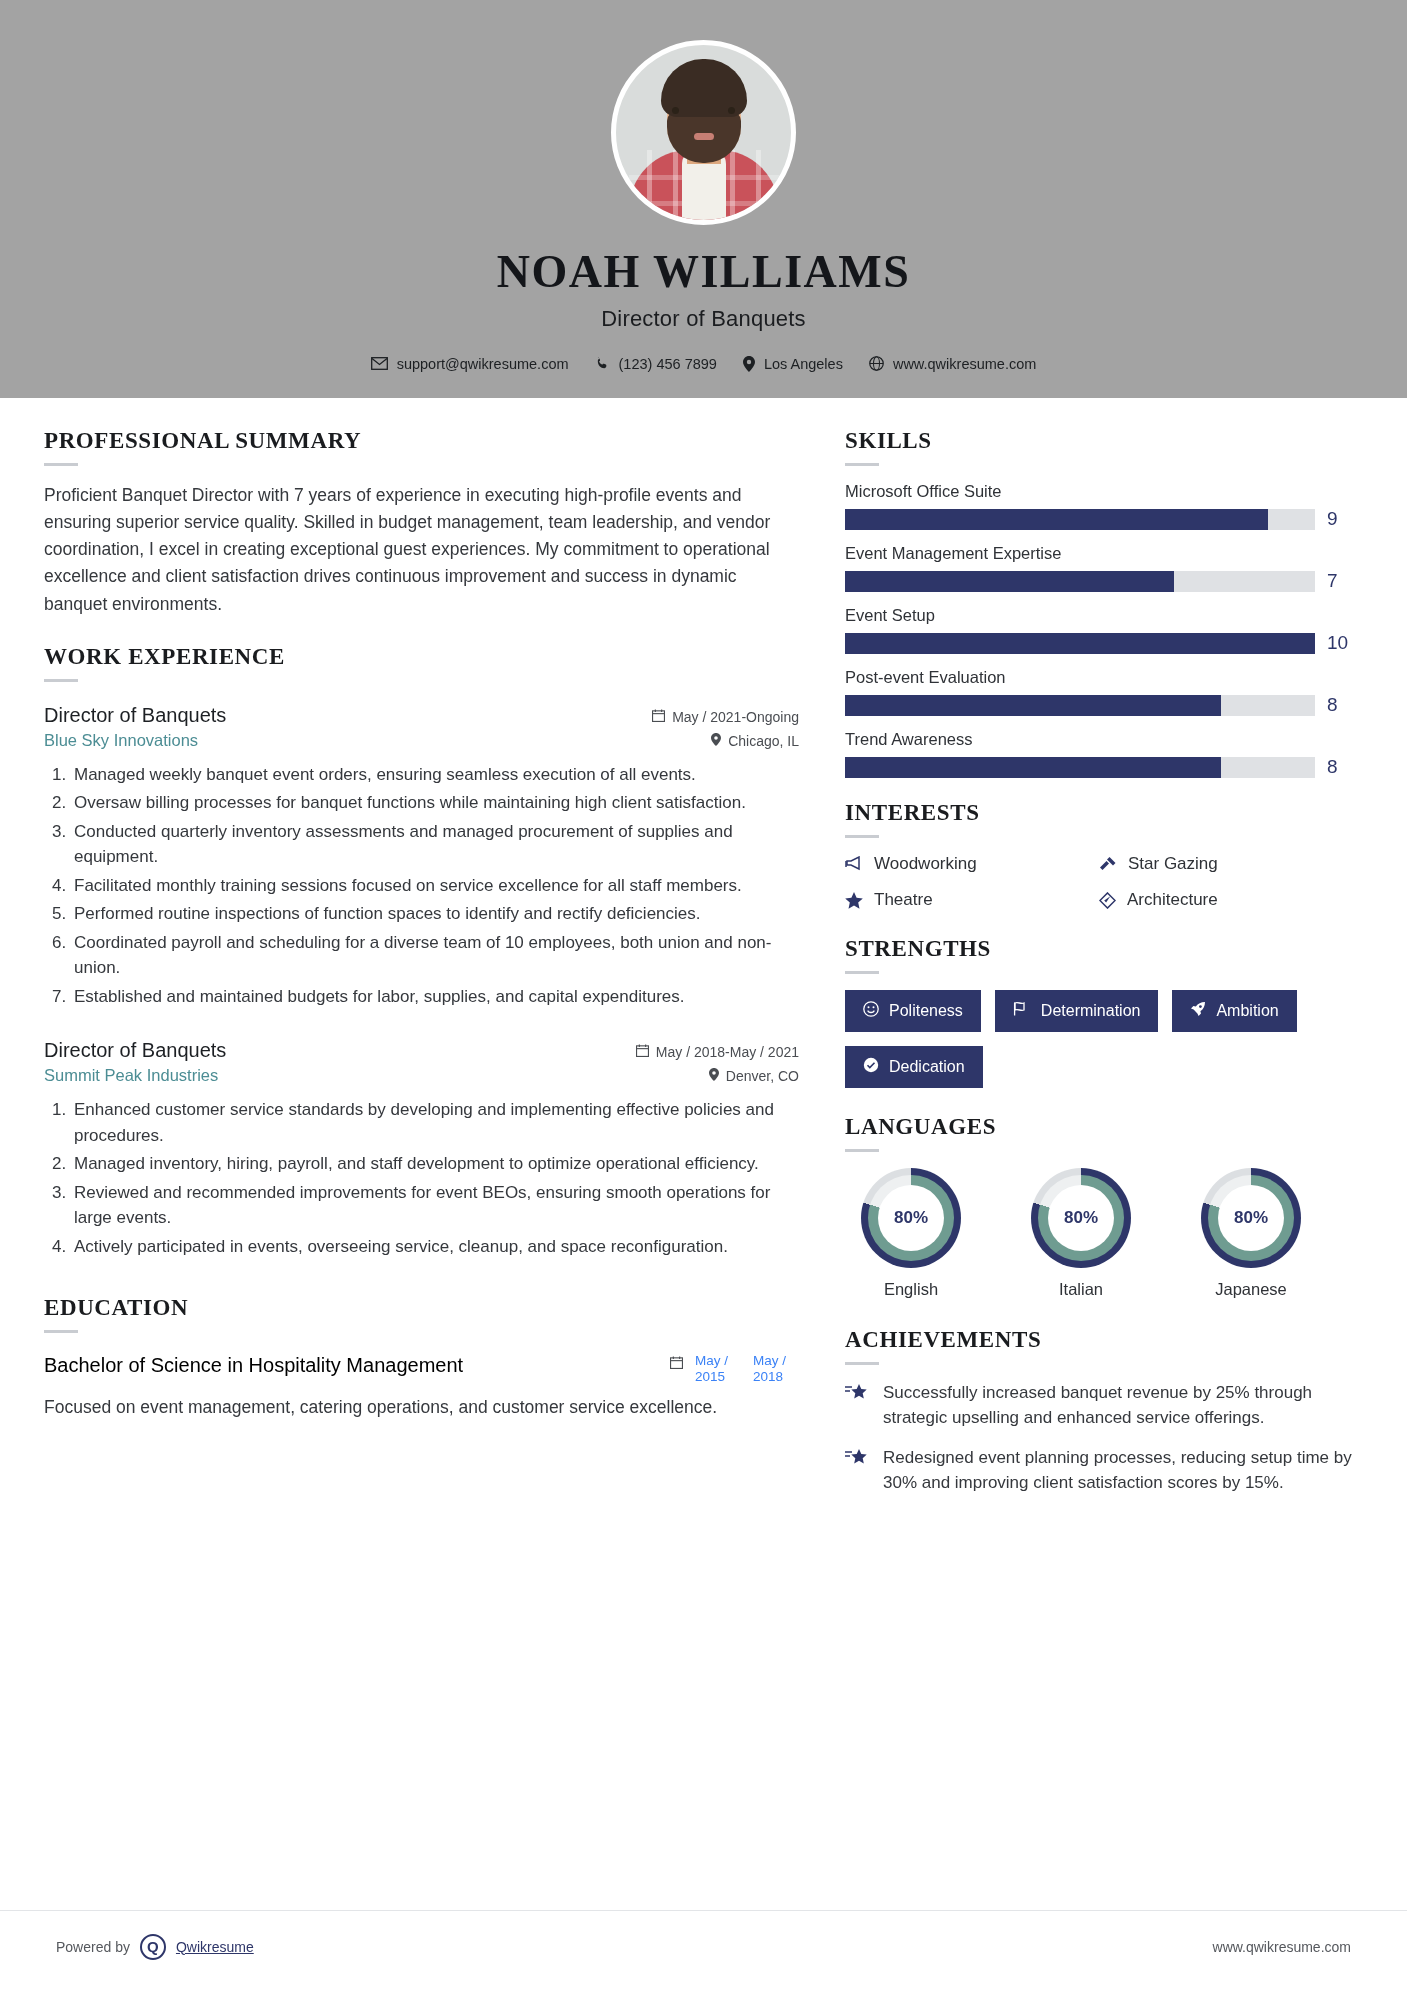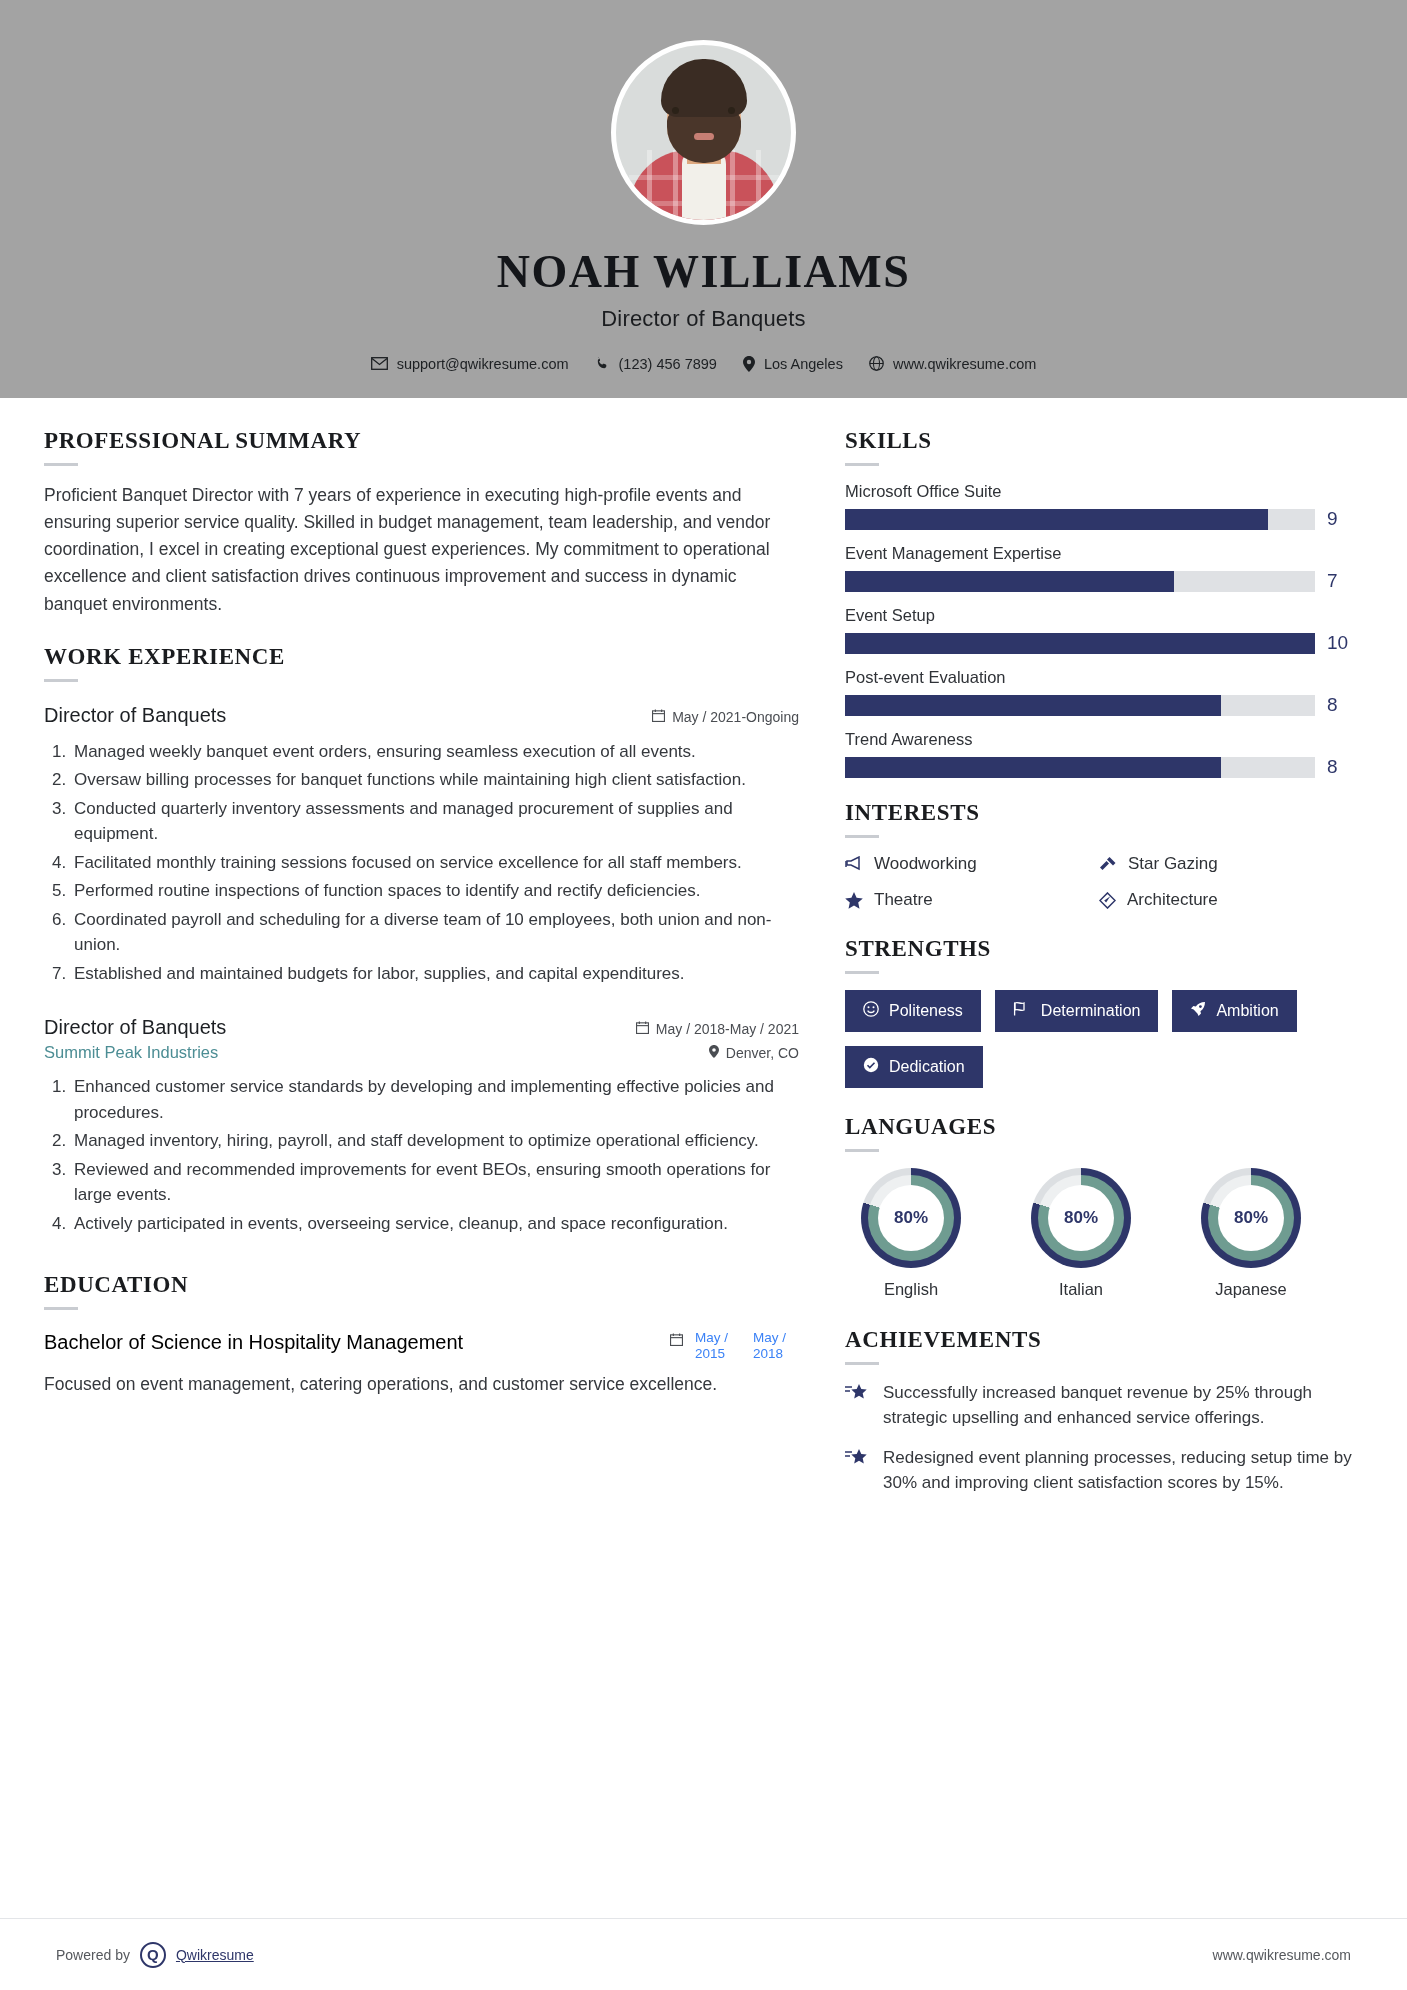--- a/index.html
+++ b/index.html
@@ -135,21 +135,21 @@
     font-size: 17px; font-weight: bold; color: #2e3669;
   }
   .lang-name { margin-top: 12px; font-size: 16.5px; color: #2f3237; }
 
   .ach { display: flex; gap: 14px; margin-bottom: 16px; }
   .ach .ic { color: #2e3669; flex: 0 0 auto; padding-top: 3px; }
   .ach .txt { font-size: 17px; line-height: 1.45; color: #35383d; }
 
   
   .footer {
-    position: absolute; left: 0; right: 0; bottom: 0;
+    position: absolute; left: 0; right: 0; bottom: 8px;
     height: 72px; border-top: 1px solid #e3e5e8;
     display: flex; align-items: center; justify-content: space-between;
     padding: 0 56px; font-size: 14px; color: #55585d;
   }
   .footer .brand { display: flex; align-items: center; gap: 10px; }
   .footer .logo {
     width: 26px; height: 26px; border-radius: 50%;
     border: 2px solid #2e3669; color: #2e3669; font-size: 15px; font-weight: bold;
     display: flex; align-items: center; justify-content: center;
   }
@@ -241,20 +241,31 @@
             <div class="job-title">Director of Banquets</div>
             <div class="meta">
               <span>
                 <svg width="13" height="13" viewBox="0 0 14 14">
                     <rect x="0.6" y="2" width="12.8" height="11.4" fill="none" stroke="#4a4d52" stroke-width="1.2"></rect>
                     <path d="M0.6 5h12.8" stroke="#4a4d52" stroke-width="1.2"></path>
                     <path d="M3.6 0.6v2.6M10.4 0.6v2.6" stroke="#4a4d52" stroke-width="1.2"></path>
                   </svg>
               </span>
               <span>May / 2021-Ongoing</span>
+            </div>
+          </div>
+          <div class="job-sub">
+            <div class="job-company">Blue Sky Innovations</div>
+            <div class="meta">
+              <span>
+                <svg width="10" height="13" viewBox="0 0 10 13">
+                    <path d="M5 0C2.2 0 0 2.2 0 5c0 3.5 5 8 5 8s5-4.5 5-8c0-2.8-2.2-5-5-5zm0 6.8A1.8 1.8 0 1 1 5 3.2a1.8 1.8 0 0 1 0 3.6z" fill="#4a4d52"></path>
+                  </svg>
+              </span>
+              <span>Chicago, IL</span>
             </div>
           </div>
           <ol class="bullets">
             <li>Managed weekly banquet event orders, ensuring seamless execution of all events.</li>
             <li>Oversaw billing processes for banquet functions while maintaining high client satisfaction.</li>
             <li>Conducted quarterly inventory assessments and managed procurement of supplies and equipment.</li>
             <li>Facilitated monthly training sessions focused on service excellence for all staff members.</li>
             <li>Performed routine inspections of function spaces to identify and rectify deficiencies.</li>
             <li>Coordinated payroll and scheduling for a diverse team of 10 employees, both union and non-union.</li>
             <li>Established and maintained budgets for labor, supplies, and capital expenditures.</li>

